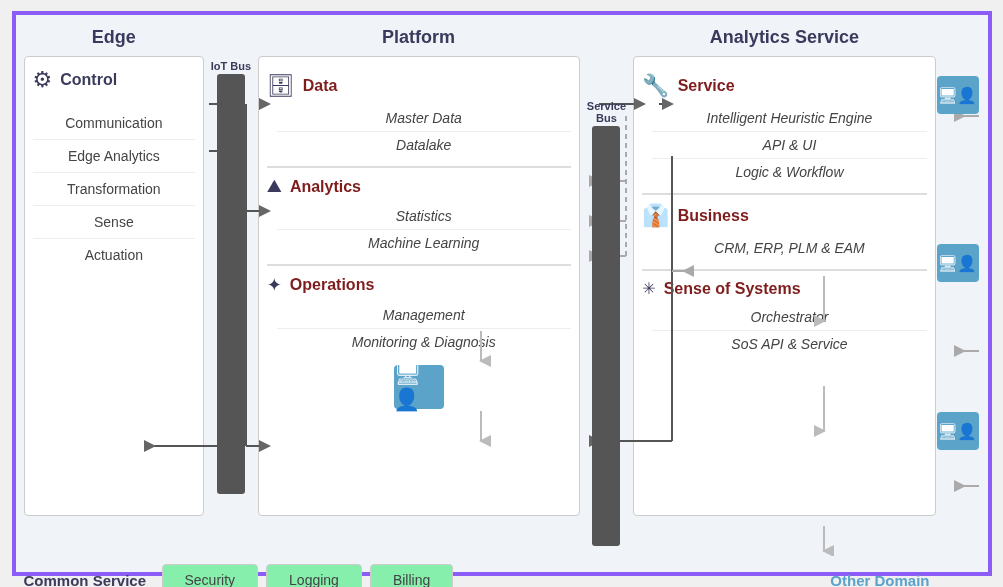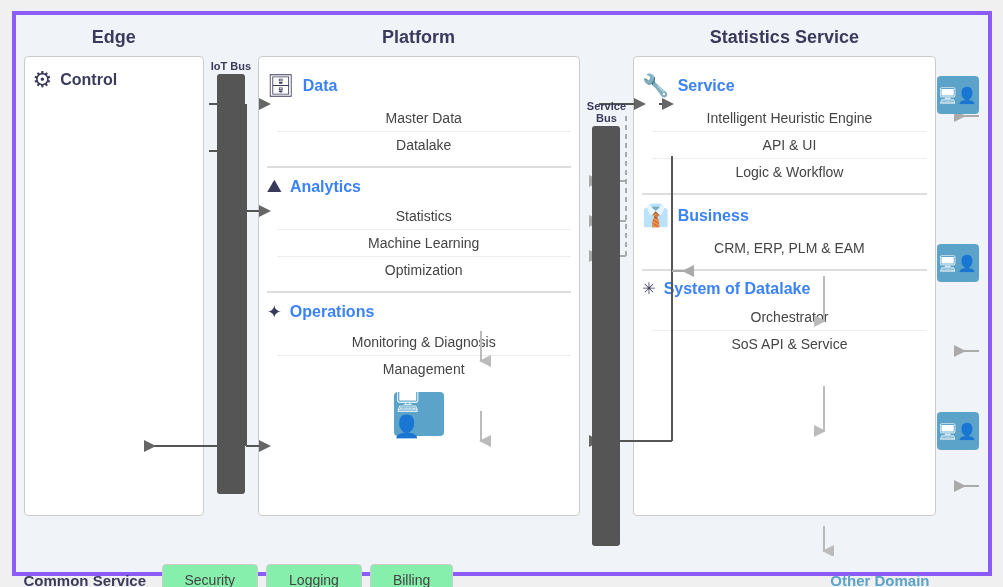--- a/index.html
+++ b/index.html
@@ -118,32 +118,33 @@
       margin-bottom: 6px;
       margin-top: 6px;
     }
     .section-icon {
       font-size: 22px;
       color: #3a3a5c;
     }
     .section-title {
       font-size: 16px;
       font-weight: 700;
-      color: #3b82f6;
+      color: #7f1d1d;
     }
     .section-items {
       list-style: none;
       padding: 0 0 0 10px;
     }
     .section-items li {
       text-align: center;
       padding: 5px 4px;
       font-size: 14px;
       color: #444;
       border-bottom: 1px solid #eee;
+      font-style: italic;
     }
     .section-items li:last-child { border-bottom: none; }
     .section-divider {
       border: none;
       border-top: 2px solid #ddd;
       margin: 8px 0;
     }
 
     
     .sbus-col {
@@ -238,21 +239,21 @@
 </head>
 <body>
 
 <div class="diagram-wrapper">
 
   <div class="col-headers">
     <div class="col-header col-edge">Edge</div>
     <div class="col-gap1"></div>
     <div class="col-header col-platform">Platform</div>
     <div class="col-gap2"></div>
-    <div class="col-header col-enterprise">Statistics Service</div>
+    <div class="col-header col-enterprise">Analytics Service</div>
     <div class="col-right-pad"></div>
   </div>
 
   <div class="content-with-arrows">
 
     <svg class="arrows-svg" xmlns="http://www.w3.org/2000/svg">
 
       <defs>
         <marker id="arrowhead-right" markerWidth="6" markerHeight="6" refX="5" refY="3" orient="auto">
           <polygon points="0 0, 6 3, 0 6" fill="#666"></polygon>
@@ -318,20 +319,27 @@
       <line x1="955" y1="430" x2="940" y2="430" stroke="#aaa" stroke-width="2" marker-end="url(#arrowhead-left-light)"></line>
 
       <line x1="800" y1="470" x2="800" y2="495" stroke="#bbb" stroke-width="2" marker-end="url(#arrowhead-down)"></line>
     </svg>
 
     <div class="edge-col">
       <div class="control-header">
         <span class="control-icon">⚙</span>
         <span class="control-title">Control</span>
       </div>
+      <ul class="edge-items">
+        <li>Communication</li>
+        <li>Edge Analytics</li>
+        <li>Transformation</li>
+        <li>Sense</li>
+        <li>Actuation</li>
+      </ul>
     </div>
 
     <div class="bus-col" style="padding-top:4px;">
       <div class="bus-label">IoT Bus</div>
       <div class="bus-block" style="height:420px;"></div>
     </div>
 
     <div class="platform-col">
 
       <div class="section-header">
@@ -344,31 +352,30 @@
       </ul>
       <hr class="section-divider">
 
       <div class="section-header">
         <span class="section-icon" style="font-size:18px;">⛰</span>
         <span class="section-title">Analytics</span>
       </div>
       <ul class="section-items">
         <li>Statistics</li>
         <li>Machine Learning</li>
-        <li>Optimization</li>
       </ul>
       <hr class="section-divider">
 
       <div class="section-header">
         <span class="section-icon" style="font-size:18px;">✦</span>
         <span class="section-title">Operations</span>
       </div>
       <ul class="section-items">
+        <li>Management</li>
         <li>Monitoring &amp; Diagnosis</li>
-        <li>Management</li>
       </ul>
 
       <div style="display:flex;justify-content:center;margin-top:10px;">
         <div class="comp-user-icon" style="width:50px;height:44px;font-size:22px;">🖥👤</div>
       </div>
     </div>
 
     <div class="sbus-col" style="padding-top:4px;">
       <div class="bus-label">Service Bus</div>
       <div class="bus-block" style="height:420px;"></div>
@@ -391,21 +398,21 @@
         <span class="section-icon">👔</span>
         <span class="section-title">Business</span>
       </div>
       <ul class="section-items">
         <li>CRM, ERP, PLM &amp; EAM</li>
       </ul>
       <hr class="section-divider">
 
       <div class="section-header">
         <span class="section-icon" style="font-size:16px;">✳</span>
-        <span class="section-title">System of Datalake</span>
+        <span class="section-title">Sense of Systems</span>
       </div>
       <ul class="section-items">
         <li>Orchestrator</li>
         <li>SoS API &amp; Service</li>
       </ul>
     </div>
 
     <div class="right-icons-col" style="padding-top:20px;gap:130px;">
       <div class="comp-user-icon" style="font-size:16px;width:42px;height:38px;">🖥👤</div>
       <div class="comp-user-icon" style="font-size:16px;width:42px;height:38px;">🖥👤</div>

